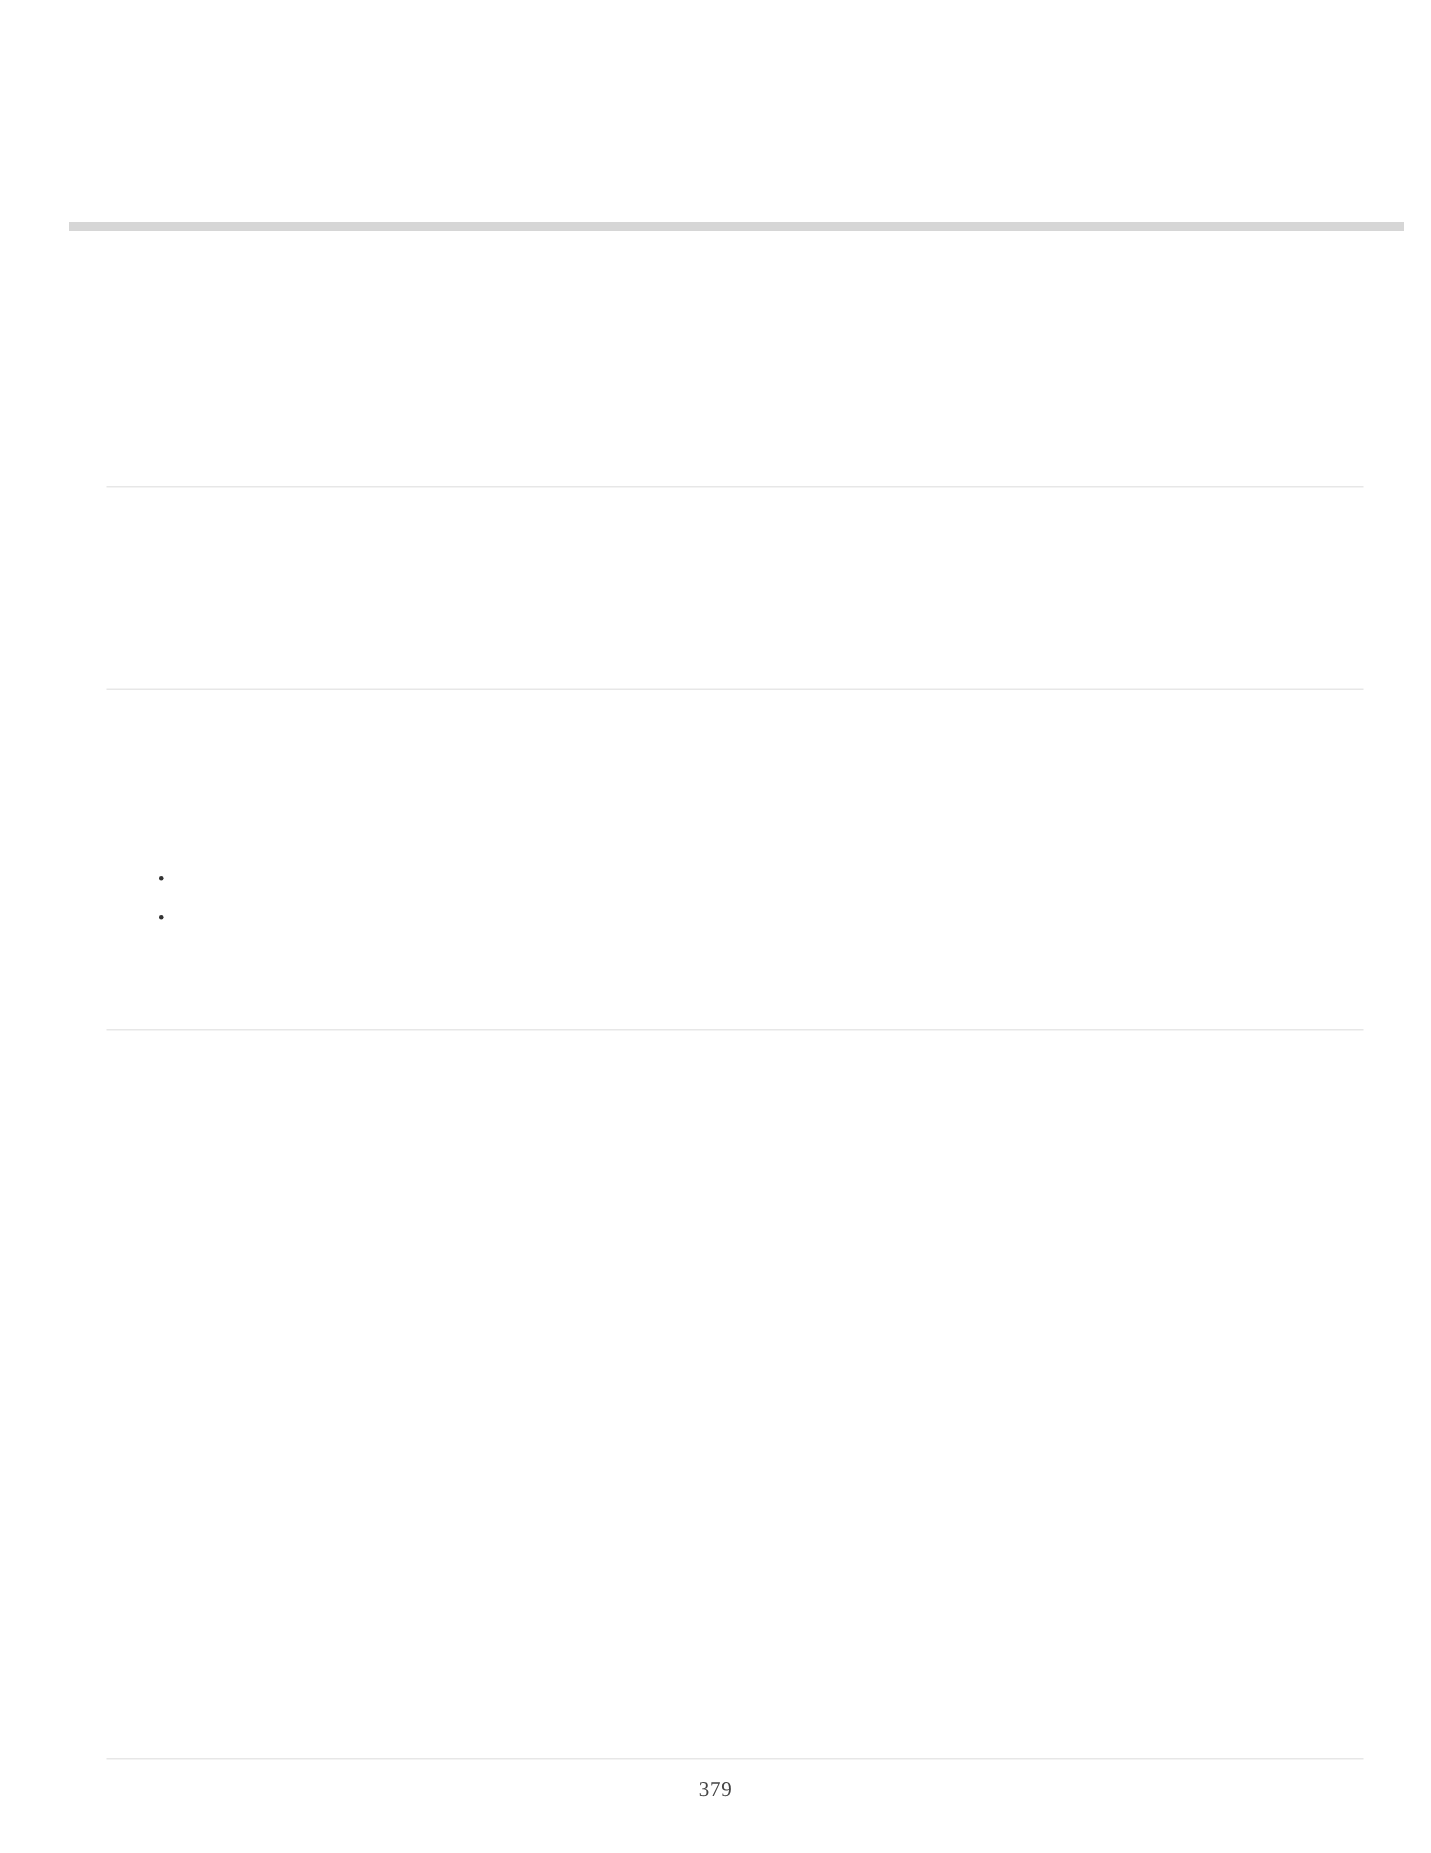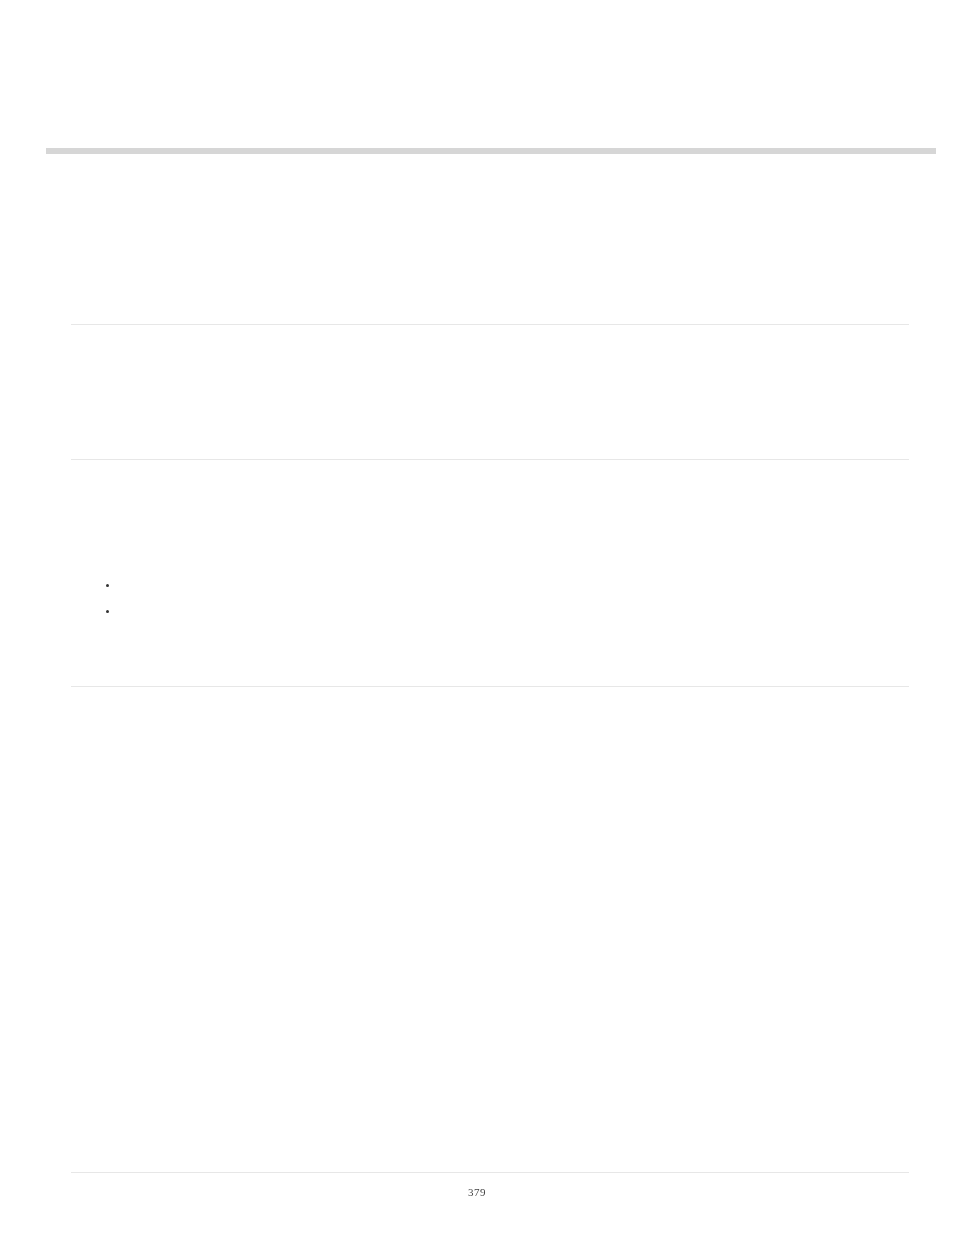--- a/index.html
+++ b/index.html
@@ -47,21 +47,21 @@
   }
   .b1 { top: 584px; }
   .b2 { top: 610px; }
 
   .page-number {
     position: absolute;
     left: 0;
     width: 954px;
     top: 1186px;
     text-align: center;
-    font-size: 11px;
+    font-size: 14px;
     color: #444;
     font-variant-numeric: oldstyle-nums;
     letter-spacing: 0.5px;
   }
 </style>
 </head>
 <body>
 
 <div class="page">
 

